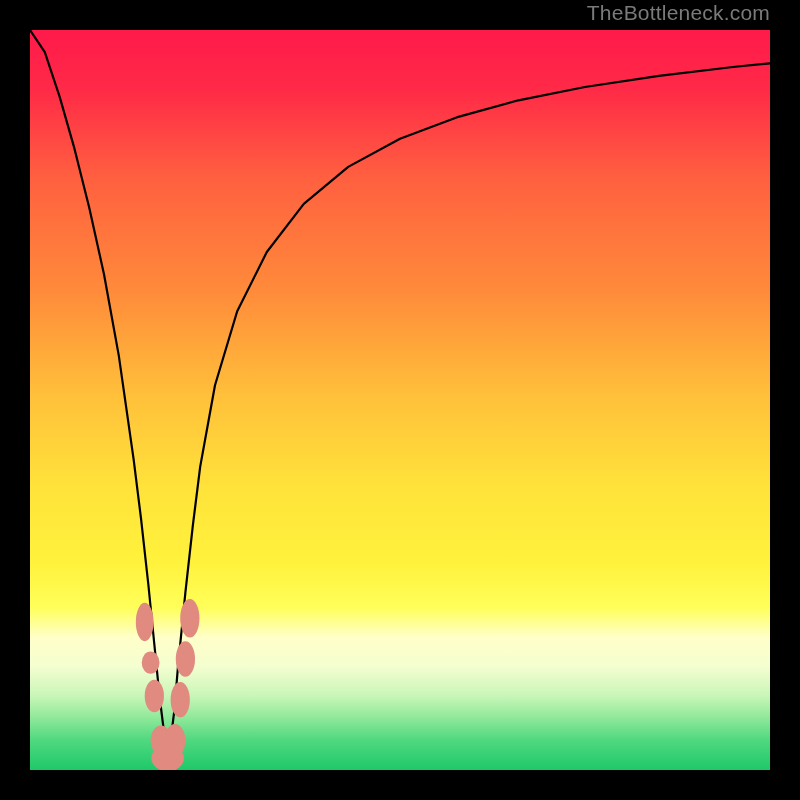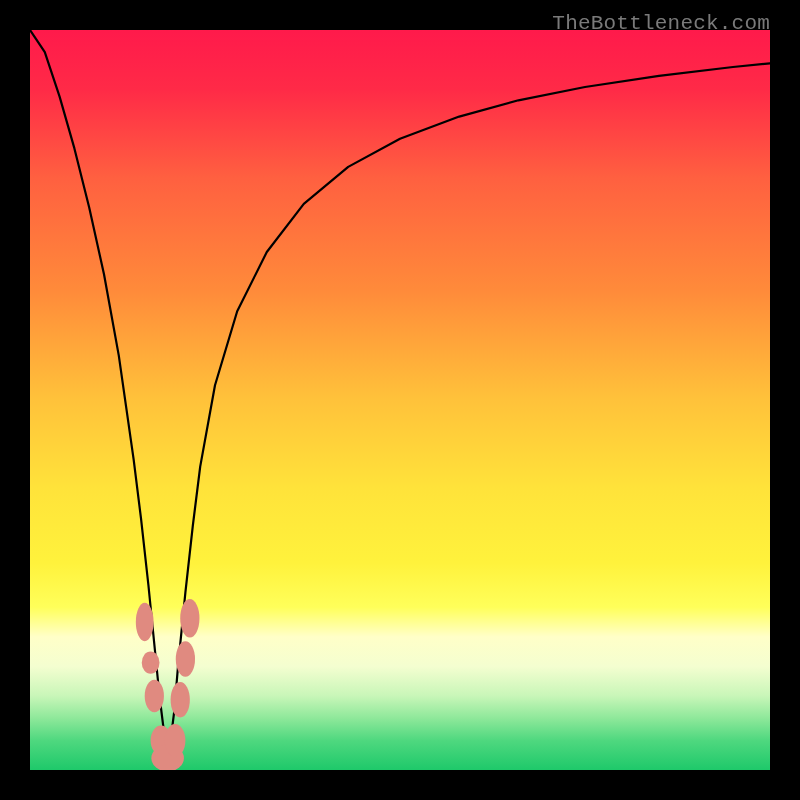--- a/index.html
+++ b/index.html
@@ -18,28 +18,27 @@
   }
   .plot {
     position: absolute;
     left: 30px;
     top: 30px;
     width: 740px;
     height: 740px;
   }
   .watermark {
     position: absolute;
-    top: 12px;
+    top: 1px;
     right: 30px;
     color: #7a7a7a;
     font-size: 21px;
     letter-spacing: 0.2px;
     font-weight: 400;
     z-index: 10;
-    font-family: Liberation Mono, monospace;
   }
 </style>
 </head>
 <body>
 
 <div class="frame">
   <div class="watermark">TheBottleneck.com</div>
   <svg class="plot" viewBox="0 0 740 740" preserveAspectRatio="none">
     <defs>
       <linearGradient id="bg-grad" x1="0" y1="0" x2="0" y2="1">

